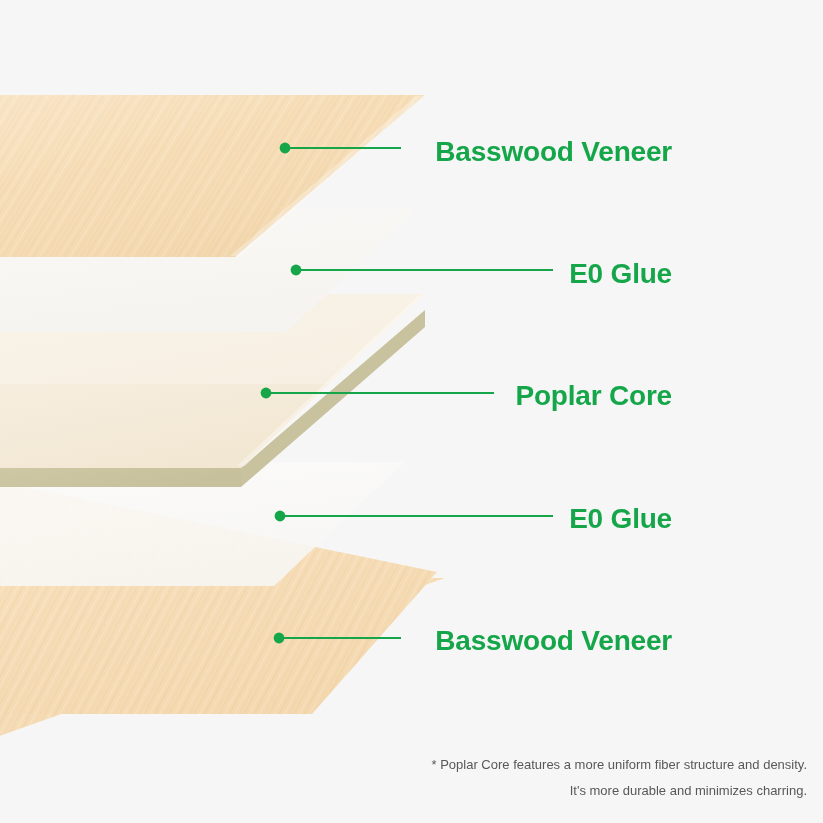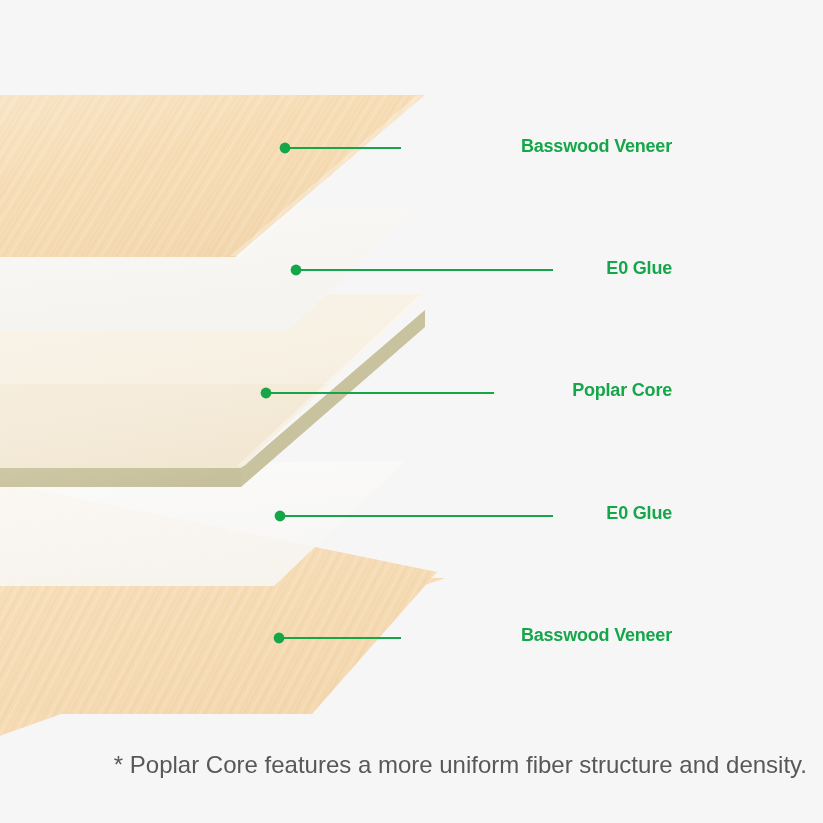--- a/index.html
+++ b/index.html
@@ -31,41 +31,41 @@
     left: 0;
     top: 0;
     width: 823px;
     height: 823px;
     pointer-events: none;
   }
   .layer-label {
     position: absolute;
     font-family: "Liberation Sans", sans-serif;
     font-weight: bold;
-    font-size: 18px;
+    font-size: 28px;
     color: #16a64a;
     white-space: nowrap;
     text-align: right;
     letter-spacing: -0.2px;
     pointer-events: auto;
   }
   .layer-label.l1 { right: 151px; top: 136px; }
   .layer-label.l2 { right: 151px; top: 258px; }
   .layer-label.l3 { right: 151px; top: 380px; text-align: right; }
   .layer-label.l4 { right: 151px; top: 503px; }
   .layer-label.l5 { right: 151px; top: 625px; }
 
   #footnote {
     position: absolute;
     left: 8px;
     right: 16px;
     top: 752px;
     text-align: right;
     font-family: "Liberation Sans", sans-serif;
-    font-size: 24px;
+    font-size: 13px;
     line-height: 26px;
     color: #58585a;
   }
   #footnote .fn-line { display: block; }
 </style>
 </head>
 <body>
 
 <div id="canvas">
 
@@ -177,15 +177,16 @@
   <div class="label-layer">
     <div class="layer-label l1">Basswood Veneer</div>
     <div class="layer-label l2">E0 Glue</div>
     <div class="layer-label l3">Poplar Core</div>
     <div class="layer-label l4">E0 Glue</div>
     <div class="layer-label l5">Basswood Veneer</div>
   </div>
 
   <div id="footnote">
     <span class="fn-line">* Poplar Core features a more uniform fiber structure and density.</span>
+    <span class="fn-line">It's more durable and minimizes charring.</span>
   </div>
 
 </div>
 
 </body></html>

